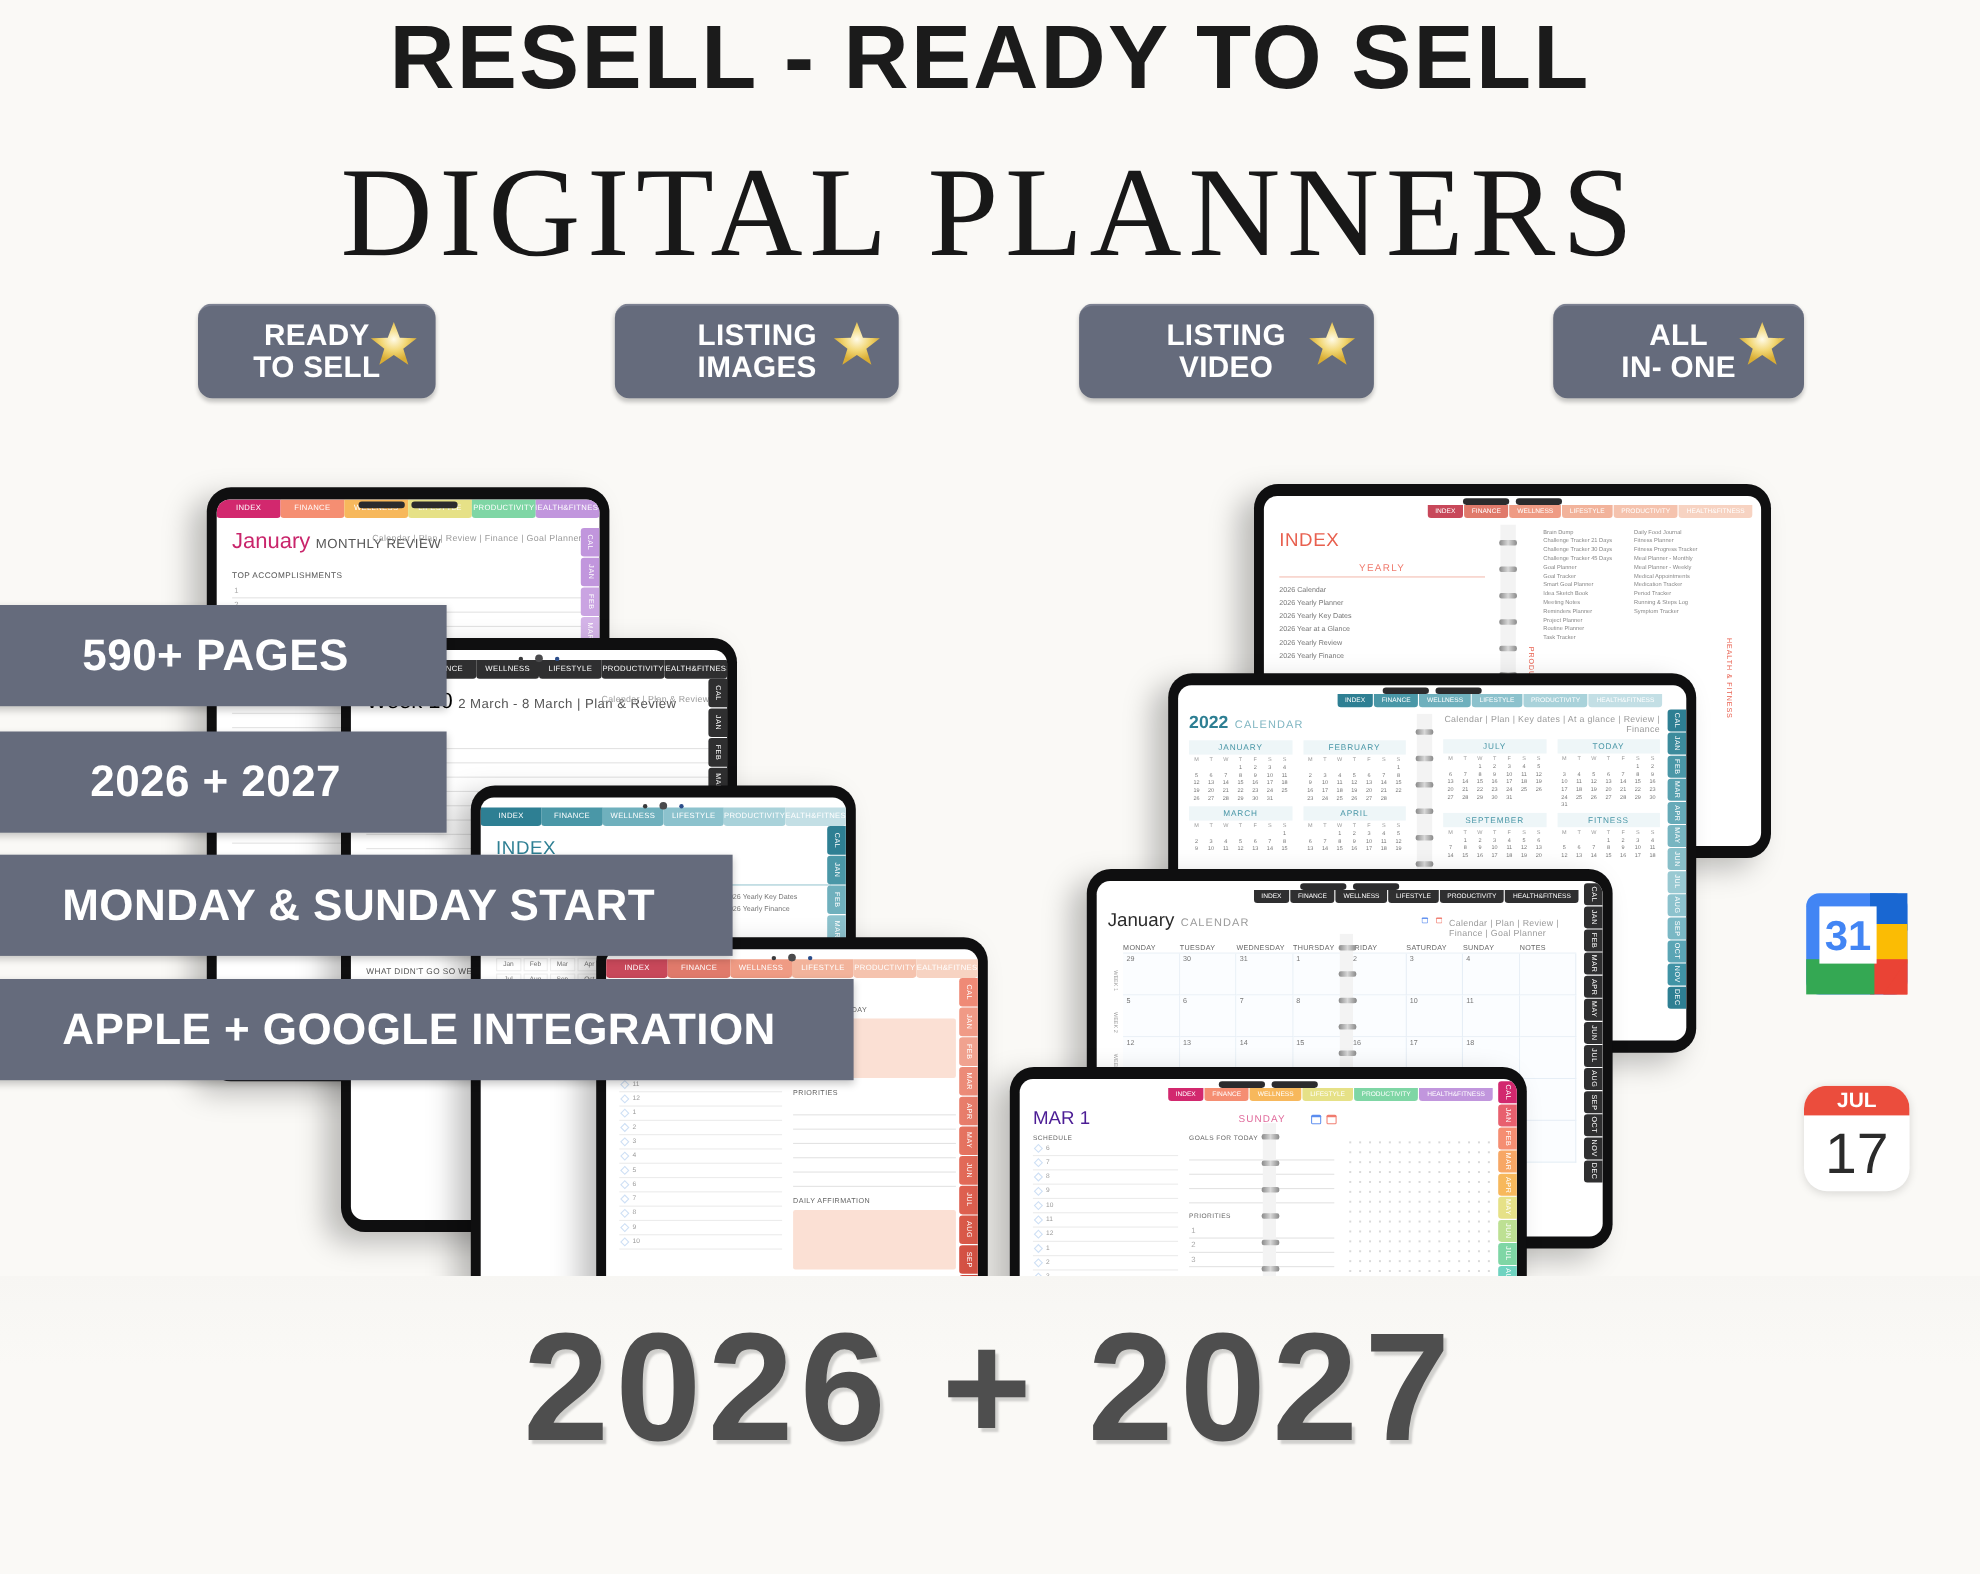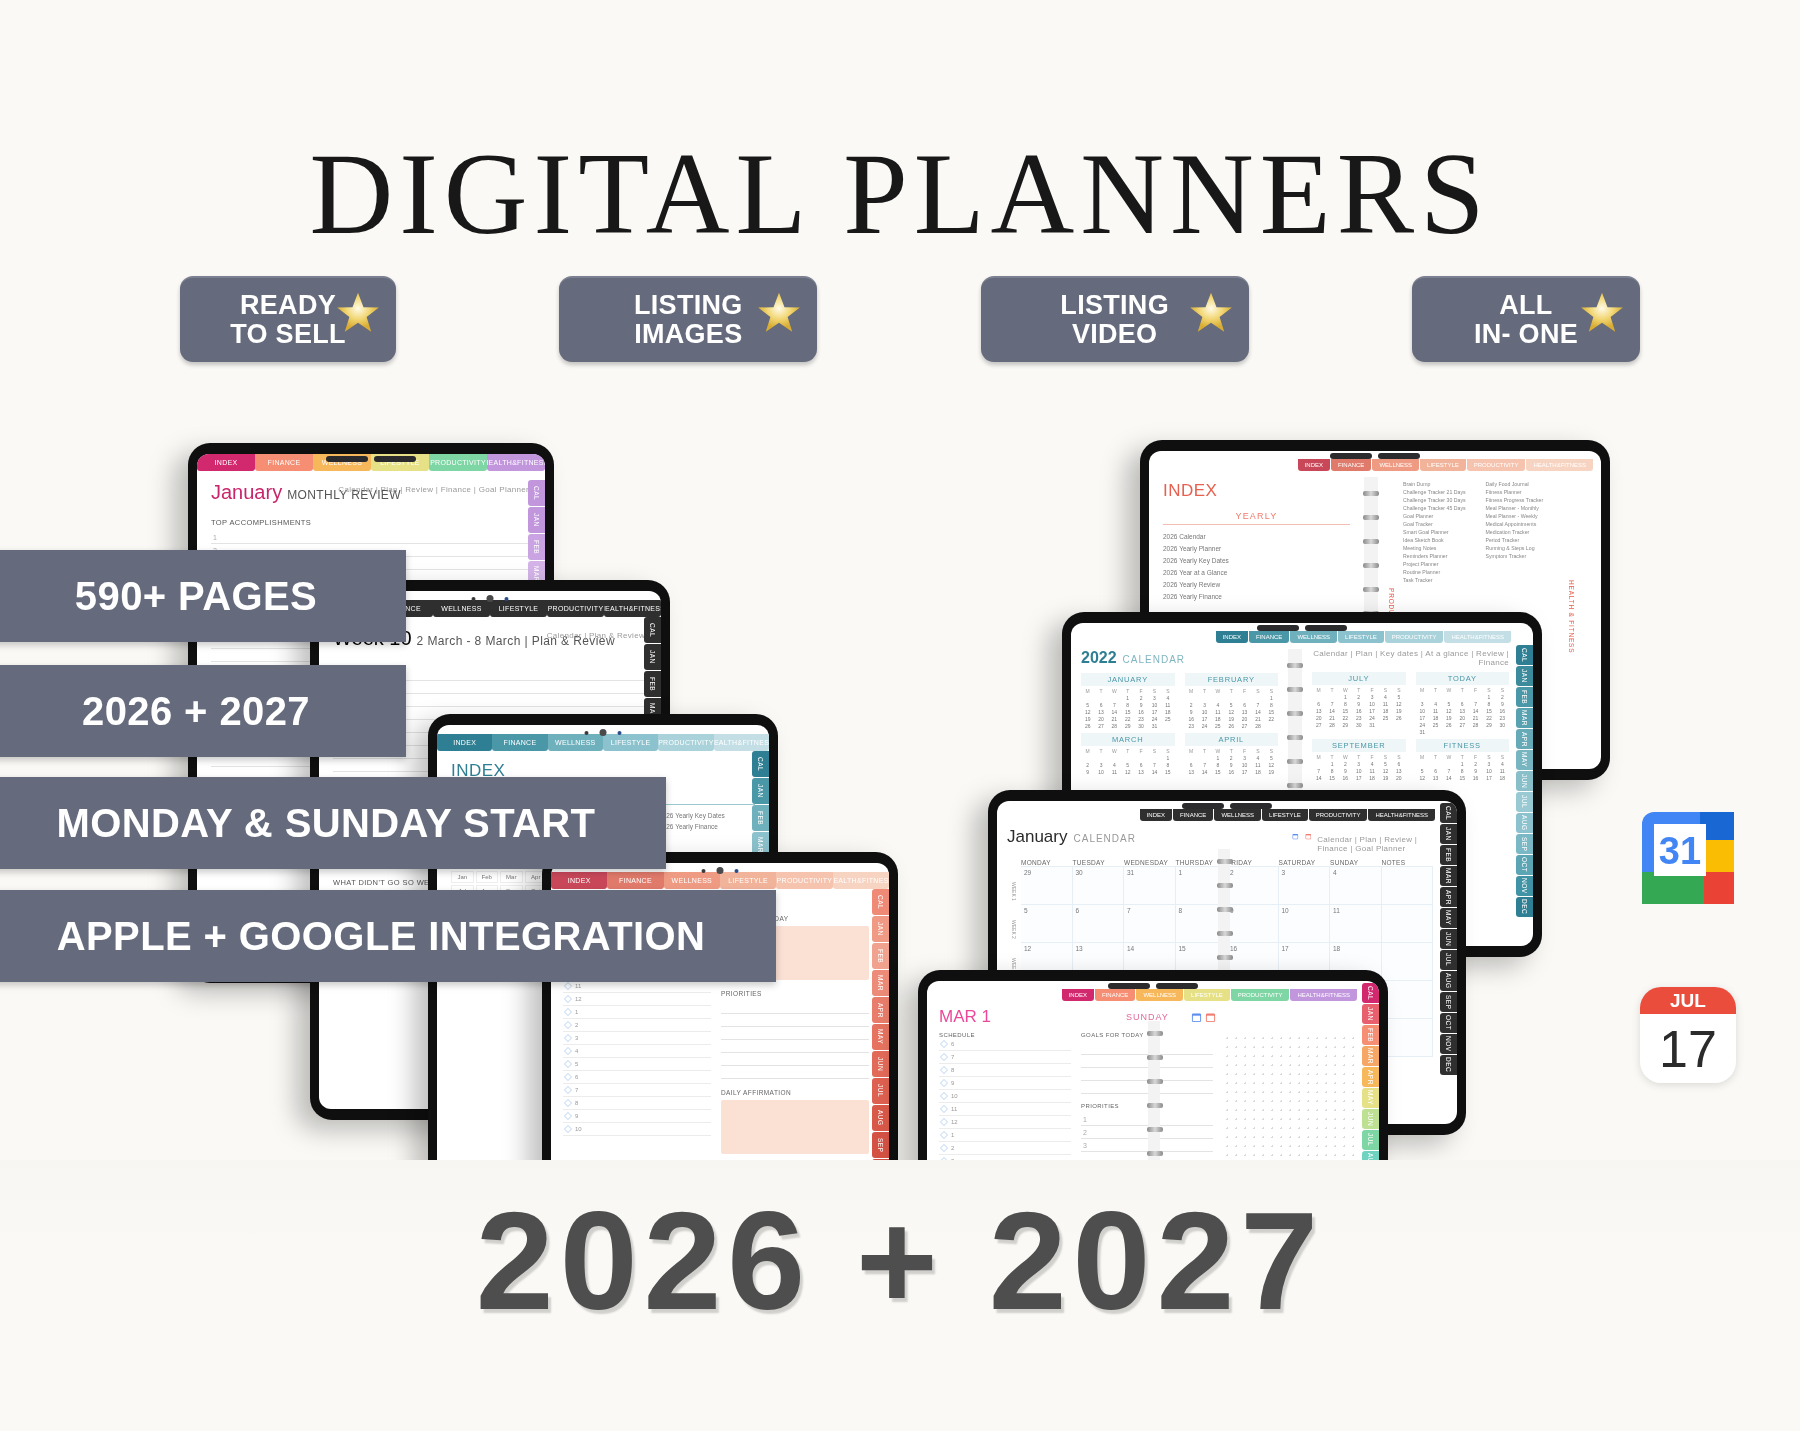--- a/index.html
+++ b/index.html
@@ -193,20 +193,21 @@
           justify-content:center; gap:13px; padding:0 14px;}
   .arem .r { display:flex; align-items:center; gap:9px;}
   .arem .dot { width:15px;height:15px;border-radius:50%;border:3px solid; }
   .arem .ln { flex:1; height:2px; background:#c9c9c9; border-radius:1px;}
 </style>
 </head>
 <body>
 
 <div class="stage">
 
+  <div class="headline1">RESELL - READY TO SELL</div>
   <div class="headline2">DIGITAL PLANNERS</div>
 
   <div class="badge-row">
 
     <div class="badge b0">
       <span class="badge-text">READY
 TO SELL</span>
       <svg class="star" viewBox="0 0 24 24">
         <defs>
             <radialGradient id="sg0" cx="50%" cy="40%">
@@ -1174,21 +1175,21 @@
       <div style="display:flex;justify-content:flex-end;gap:1px;padding:8px 22px 0 0">
         <div style="background:#d2286e;color:#fff;font-size:6px;padding:3px 7px;border-radius:0 0 3px 3px">INDEX</div>
         <div style="background:#f58e72;color:#fff;font-size:6px;padding:3px 7px;border-radius:0 0 3px 3px">FINANCE</div>
         <div style="background:#f7b85c;color:#fff;font-size:6px;padding:3px 7px;border-radius:0 0 3px 3px">WELLNESS</div>
         <div style="background:#e6e187;color:#fff;font-size:6px;padding:3px 7px;border-radius:0 0 3px 3px">LIFESTYLE</div>
         <div style="background:#7fd6a5;color:#fff;font-size:6px;padding:3px 7px;border-radius:0 0 3px 3px">PRODUCTIVITY</div>
         <div style="background:#c196dd;color:#fff;font-size:6px;padding:3px 7px;border-radius:0 0 3px 3px">HEALTH&amp;FITNESS</div>
       </div>
       <div style="padding:6px 24px 6px 12px;position:relative;height:calc(100% - 26px)">
         <div style="display:flex;align-items:center">
-          <span style="font-size:17px;color:#ec4899">MAR 1</span>
+          <span style="font-size:17px;color:#4c1d95">MAR 1</span>
           <span style="font-size:9px;color:#e06a9b;letter-spacing:1px;margin-left:135px">SUNDAY</span>
           <svg width="11" height="11" viewBox="0 0 24 24" style="margin-left:22px">
               <rect x="2" y="3" width="20" height="19" rx="3" fill="#5b8def"></rect>
               <rect x="4" y="8" width="16" height="12" fill="#fff"></rect>
             </svg>
           <svg width="11" height="11" viewBox="0 0 24 24" style="margin-left:3px">
               <rect x="2" y="3" width="20" height="19" rx="3" fill="#f07b6e"></rect>
               <rect x="4" y="8" width="16" height="12" fill="#fff"></rect>
             </svg>
         </div>

